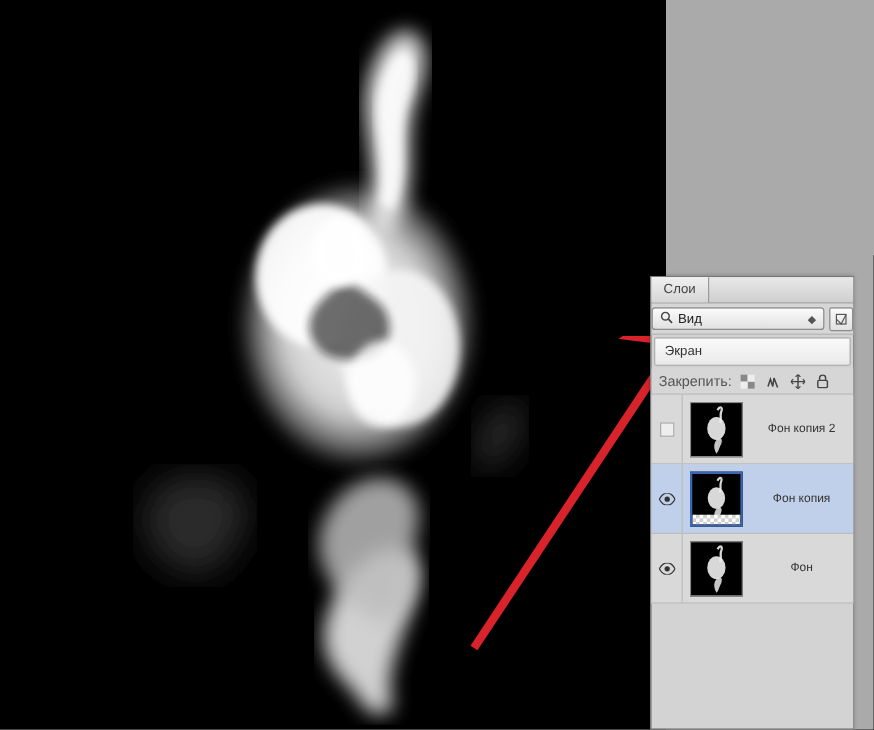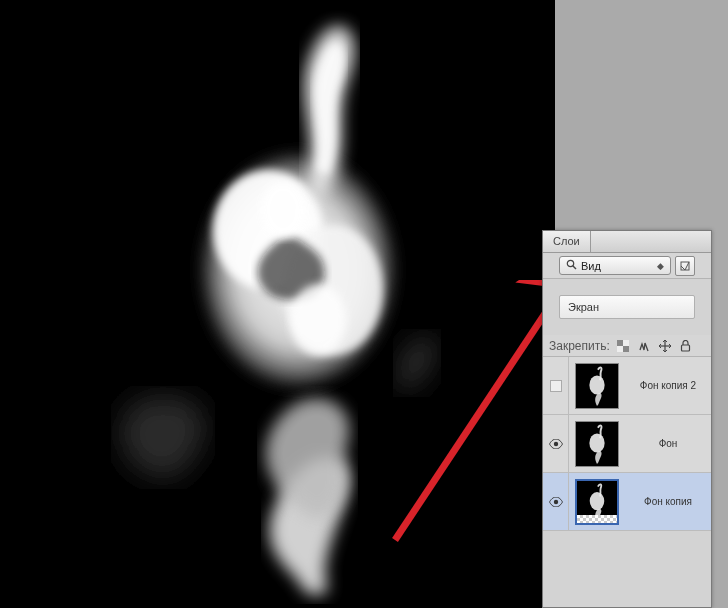--- a/index.html
+++ b/index.html
@@ -61,21 +61,21 @@
     border-right: 1px solid #9a9a9a;
     font-size: 11px;
     color: #444;
   }
   .tab.active {
     background: linear-gradient(#f0f0f0, #d6d6d6);
     font-weight: normal;
   }
   .filter-row {
     height: 26px;
-    padding: 3px 16px;
+    padding: 3px 0;
     display: flex;
     gap: 4px;
     background: #d6d6d6;
     border-bottom: 1px solid #b4b4b4;
   }
   .filter-btn {
     flex: 1;
     display: flex;
     align-items: center;
     gap: 4px;
@@ -93,21 +93,21 @@
     border: 1px solid #8c8c8c;
     border-radius: 2px;
     display: flex;
     align-items: center;
     justify-content: center;
   }
   .blend-row {
     height: 24px;
     background: linear-gradient(#fafafa, #e9e9e9);
     border: 1px solid #b0b0b0;
-    margin: 16px;
+    margin: 2px;
     display: flex;
     align-items: center;
     padding: 0 8px;
     font-size: 11px;
     color: #333;
     border-radius: 2px;
   }
   .lock-row {
     height: 22px;
     display: flex;
@@ -320,48 +320,48 @@
         <div class="thumb-wrap">
           <div class="thumb"><svg viewBox="0 0 44 46">
               <rect width="44" height="46" fill="#000"></rect>
               <path d="M23 6 C25 2,28 3,26 8 C25 12,27 14,25 17" fill="none" stroke="#eee" stroke-width="2" opacity="0.9"></path>
               <ellipse cx="22" cy="22" rx="8" ry="10" fill="#f0f0f0" opacity="0.9"></ellipse>
               <path d="M22 44 C20 40,19 36,22 32 C26 28,28 32,26 36 C24 40,24 42,22 44" fill="#e8e8e8" opacity="0.85"></path>
             </svg></div>
         </div>
         <div class="layer-name">Фон копия 2</div>
       </div>
+      <div class="layer-row selected">
+        <div class="vis-cell">
+          <svg width="14" height="10" viewBox="0 0 14 10">
+            <path d="M7 0 C3 0 0.5 5 0.5 5 S3 10 7 10 13.5 5 13.5 5 11 0 7 0 Z" fill="none" stroke="#333" stroke-width="1"></path>
+            <circle cx="7" cy="5" r="2.2" fill="#333"></circle>
+          </svg>
+        </div>
+        <div class="thumb-wrap">
+          <div class="thumb"><svg viewBox="0 0 44 46">
+              <rect width="44" height="46" fill="#000"></rect>
+              <path d="M23 6 C25 2,28 3,26 8 C25 12,27 14,25 17" fill="none" stroke="#eee" stroke-width="2" opacity="0.9"></path>
+              <ellipse cx="22" cy="22" rx="8" ry="10" fill="#f0f0f0" opacity="0.9"></ellipse>
+              <path d="M22 44 C20 40,19 36,22 32 C26 28,28 32,26 36 C24 40,24 42,22 44" fill="#e8e8e8" opacity="0.85"></path>
+            </svg><div class="checker"></div></div>
+        </div>
+        <div class="layer-name">Фон копия</div>
+      </div>
       <div class="layer-row">
         <div class="vis-cell">
           <svg width="14" height="10" viewBox="0 0 14 10">
             <path d="M7 0 C3 0 0.5 5 0.5 5 S3 10 7 10 13.5 5 13.5 5 11 0 7 0 Z" fill="none" stroke="#333" stroke-width="1"></path>
             <circle cx="7" cy="5" r="2.2" fill="#333"></circle>
           </svg>
         </div>
         <div class="thumb-wrap">
           <div class="thumb"><svg viewBox="0 0 44 46">
               <rect width="44" height="46" fill="#000"></rect>
               <path d="M23 6 C25 2,28 3,26 8 C25 12,27 14,25 17" fill="none" stroke="#eee" stroke-width="2" opacity="0.9"></path>
               <ellipse cx="22" cy="22" rx="8" ry="10" fill="#f0f0f0" opacity="0.9"></ellipse>
               <path d="M22 44 C20 40,19 36,22 32 C26 28,28 32,26 36 C24 40,24 42,22 44" fill="#e8e8e8" opacity="0.85"></path>
             </svg></div>
         </div>
         <div class="layer-name">Фон</div>
       </div>
-      <div class="layer-row selected">
-        <div class="vis-cell">
-          <svg width="14" height="10" viewBox="0 0 14 10">
-            <path d="M7 0 C3 0 0.5 5 0.5 5 S3 10 7 10 13.5 5 13.5 5 11 0 7 0 Z" fill="none" stroke="#333" stroke-width="1"></path>
-            <circle cx="7" cy="5" r="2.2" fill="#333"></circle>
-          </svg>
-        </div>
-        <div class="thumb-wrap">
-          <div class="thumb"><svg viewBox="0 0 44 46">
-              <rect width="44" height="46" fill="#000"></rect>
-              <path d="M23 6 C25 2,28 3,26 8 C25 12,27 14,25 17" fill="none" stroke="#eee" stroke-width="2" opacity="0.9"></path>
-              <ellipse cx="22" cy="22" rx="8" ry="10" fill="#f0f0f0" opacity="0.9"></ellipse>
-              <path d="M22 44 C20 40,19 36,22 32 C26 28,28 32,26 36 C24 40,24 42,22 44" fill="#e8e8e8" opacity="0.85"></path>
-            </svg><div class="checker"></div></div>
-        </div>
-        <div class="layer-name">Фон копия</div>
-      </div>
     </div>
 </div>
 
 </body></html>

